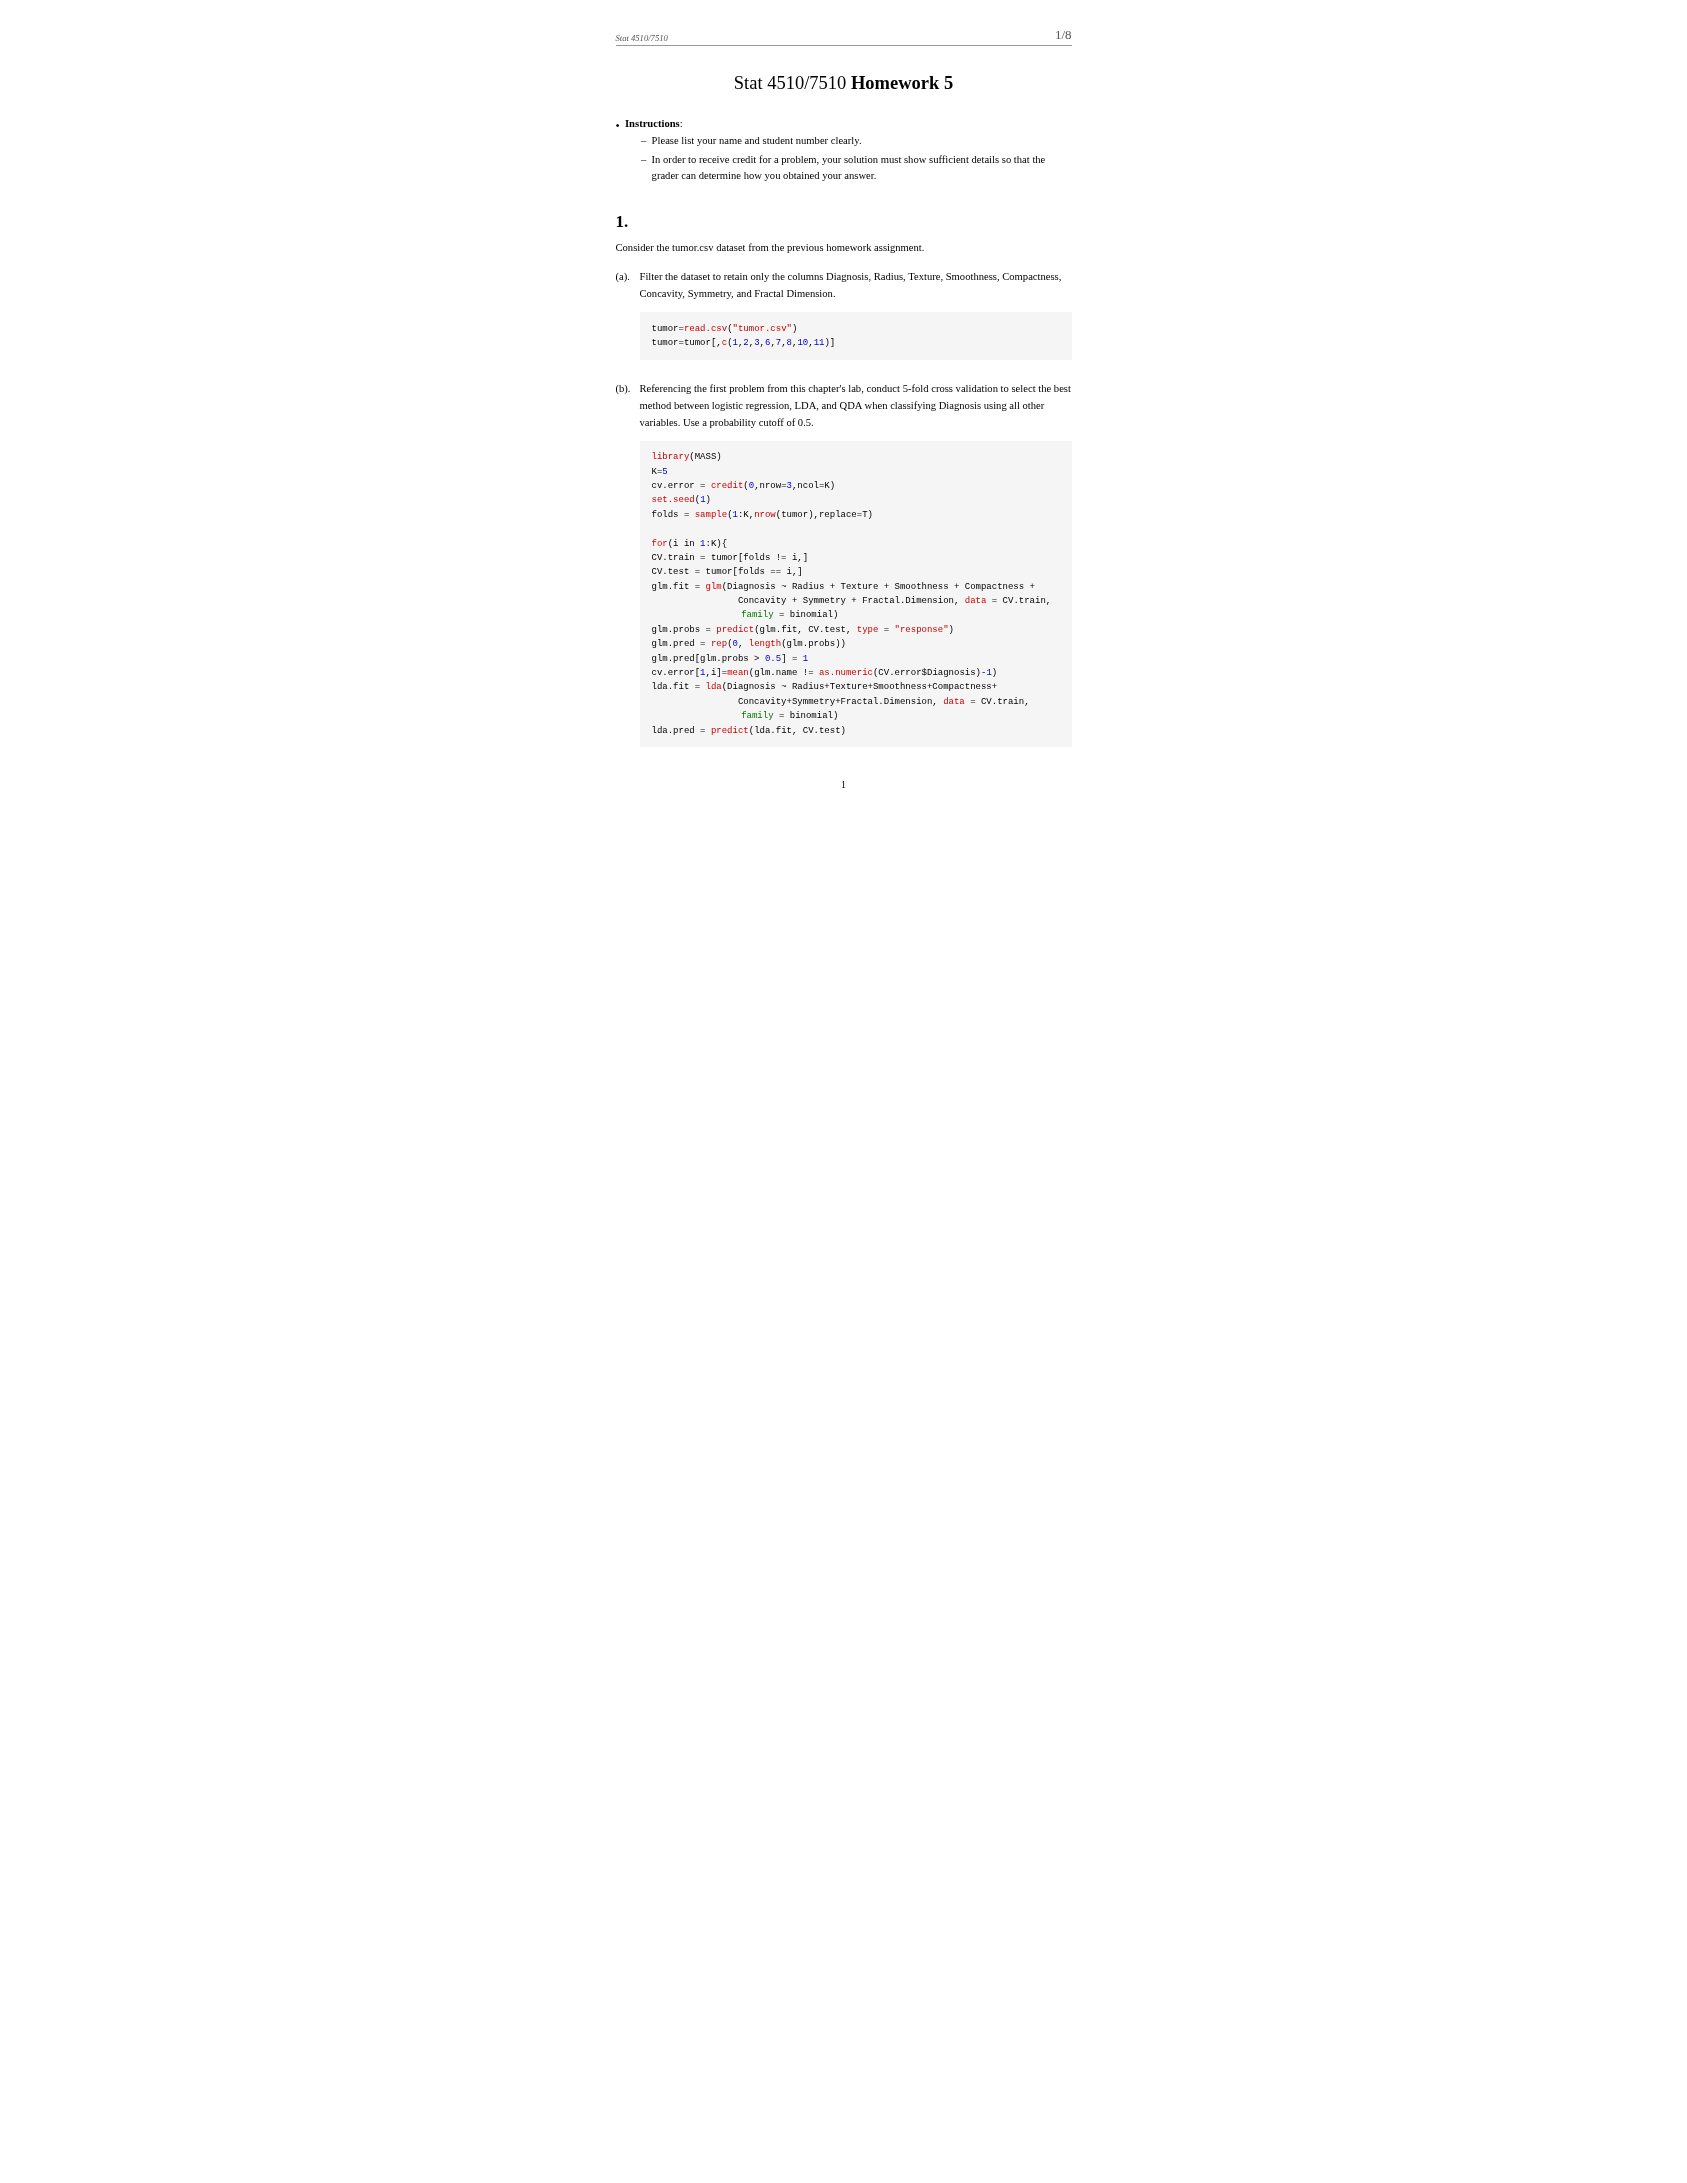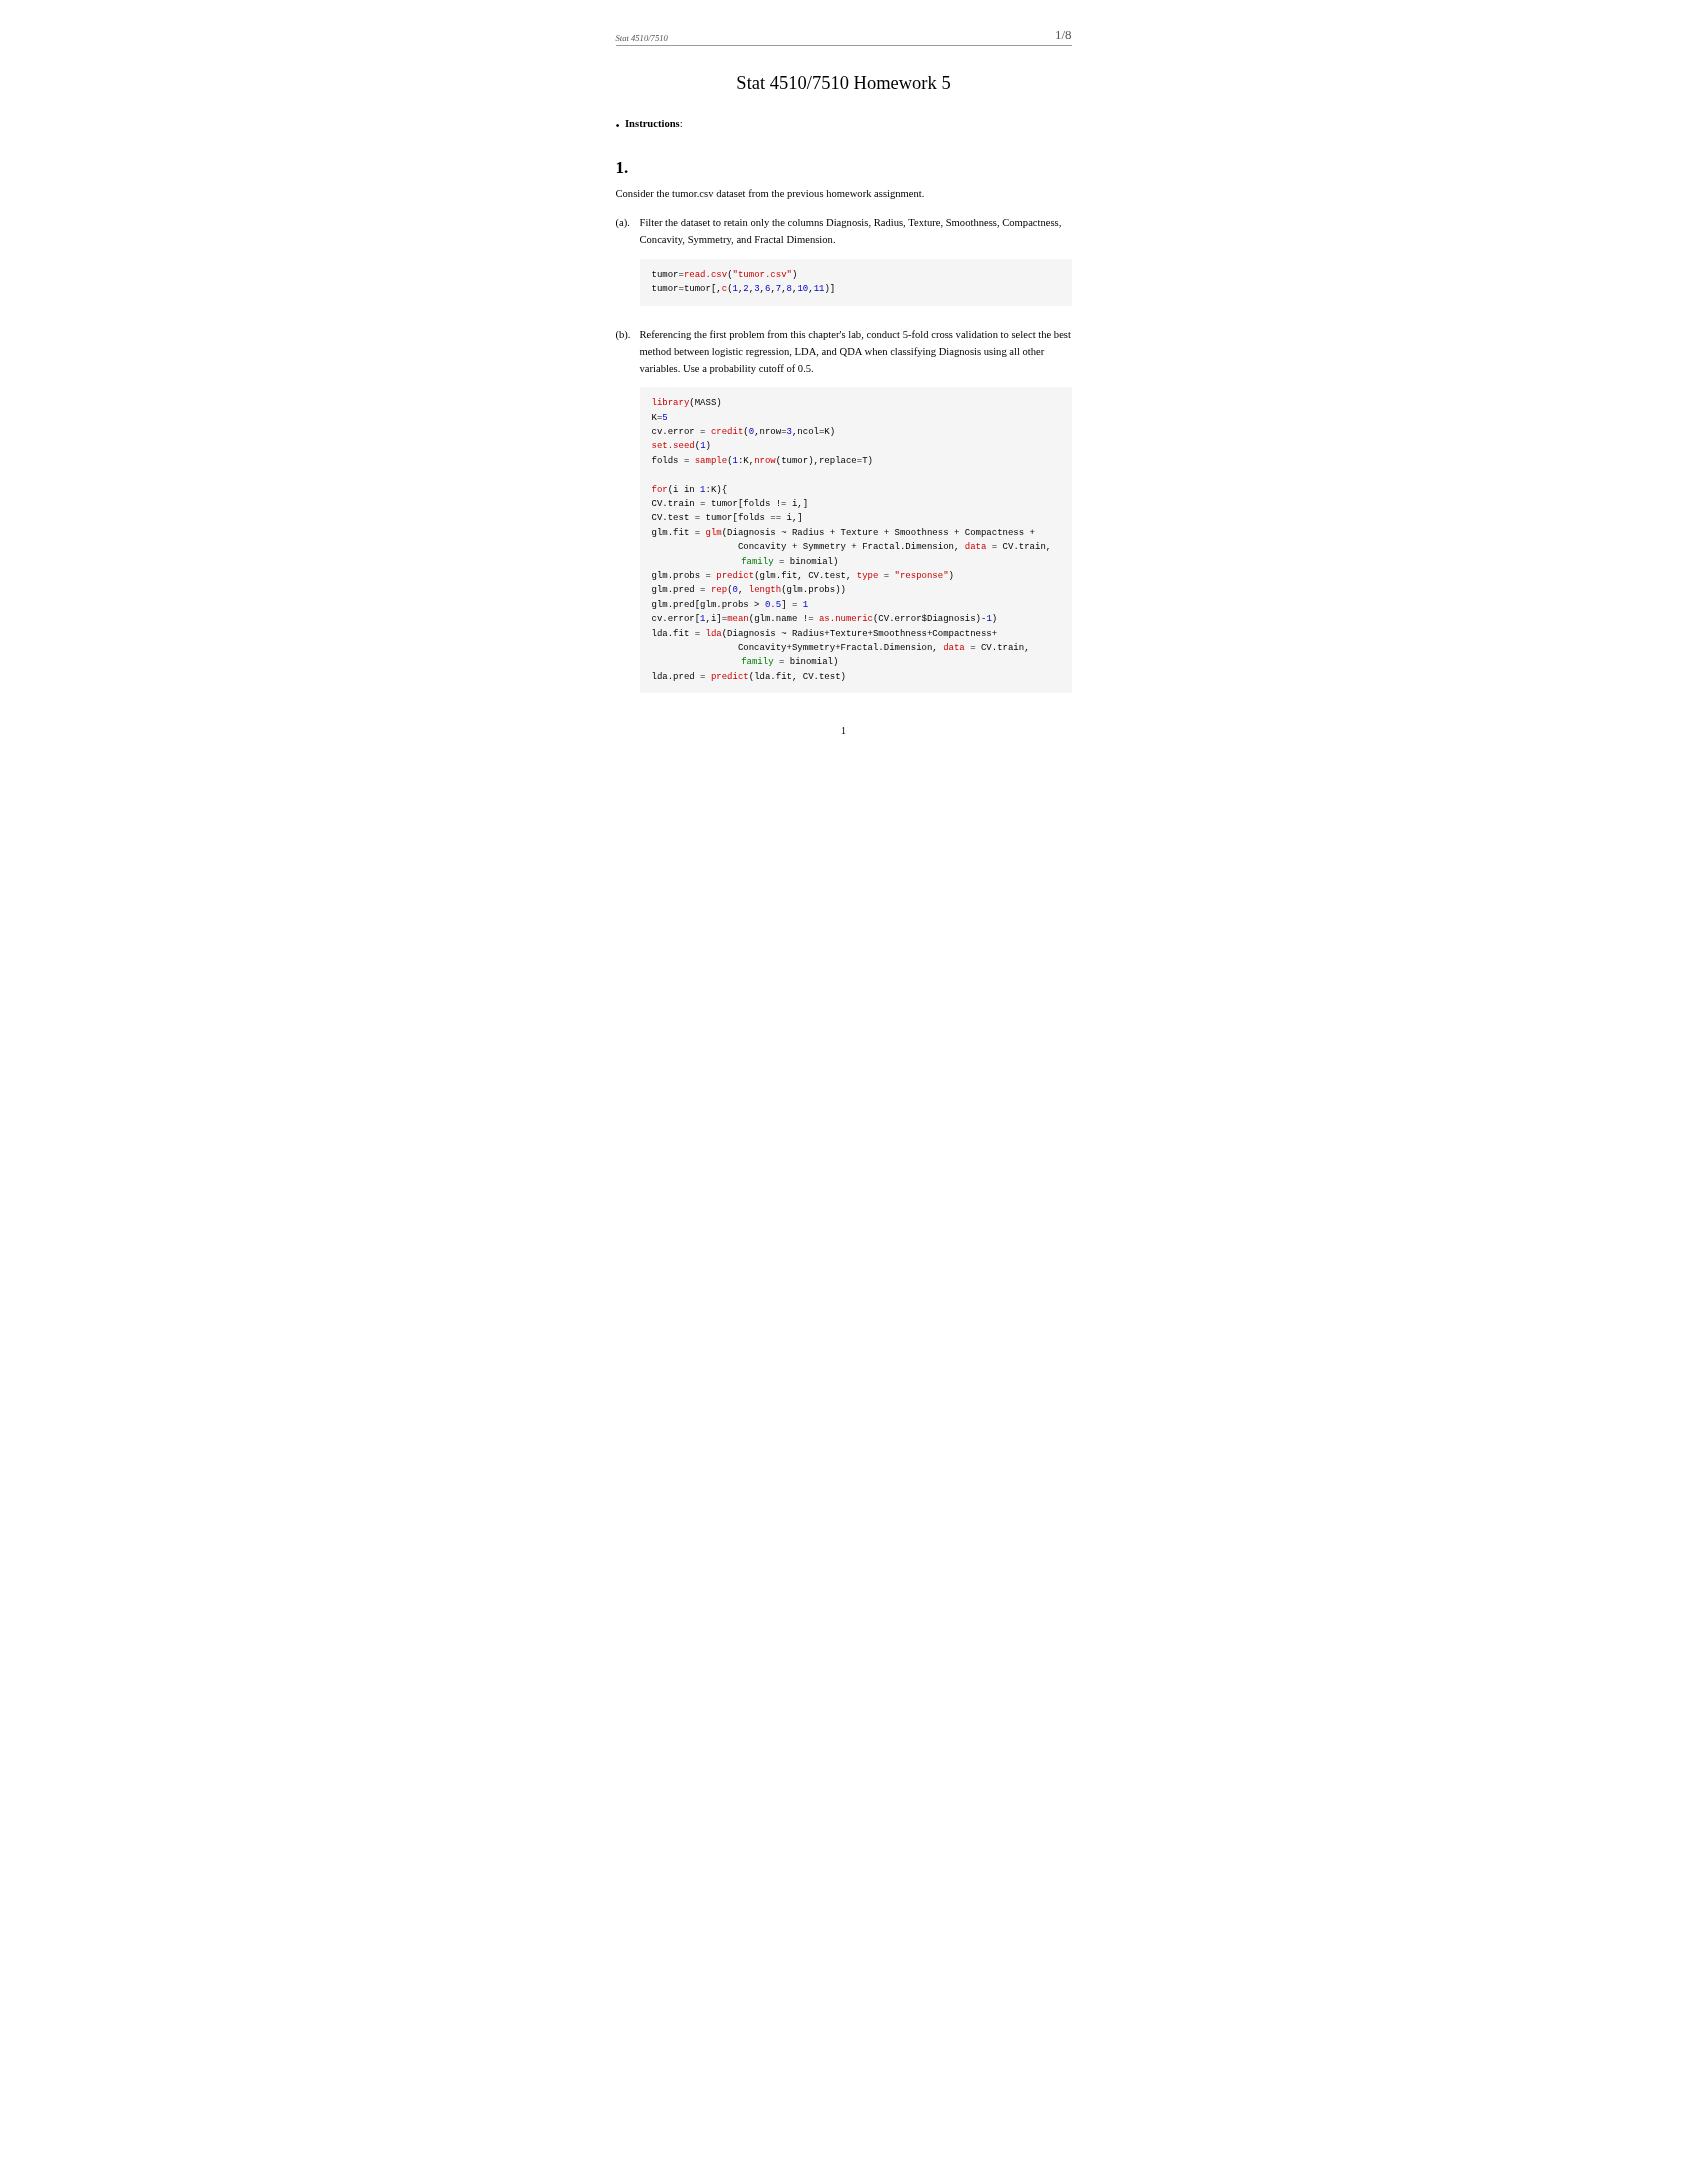--- a/index.html
+++ b/index.html
@@ -37,21 +37,21 @@
 
     .doc-title {
       text-align: center;
       font-size: 18.5px;
       font-weight: normal;
       margin-bottom: 24px;
       font-family: 'Times New Roman', Times, serif;
     }
 
     .doc-title strong {
-      font-weight: normal;
+      font-weight: bold;
       margin-top: 33px;
     }
 
     .instructions-section {
       margin-bottom: 24px;
     }
 
     .bullet-item {
       display: flex;
       align-items: flex-start;
@@ -153,20 +153,28 @@
 
 <div class="doc-title">
   <span>Stat 4510/7510 </span><strong>Homework 5</strong>
 </div>
 
 <div class="instructions-section">
   <div class="bullet-item">
     <span class="bullet">•</span>
     <div>
       <span class="bullet-label">Instructions</span>:
+      <ul class="sub-list">
+        <li>
+          <span>Please list your name and student number clearly.</span>
+        </li>
+        <li>
+          <span>In order to receive credit for a problem, your solution must show sufficient details so that the grader can determine how you obtained your answer.</span>
+        </li>
+      </ul>
     </div>
   </div>
 </div>
 
 <div>
   <div class="section-number">1.</div>
   <div class="section-intro">Consider the tumor.csv dataset from the previous homework assignment.</div>
 
   <div class="problem-part">
     <div class="problem-part-label">

